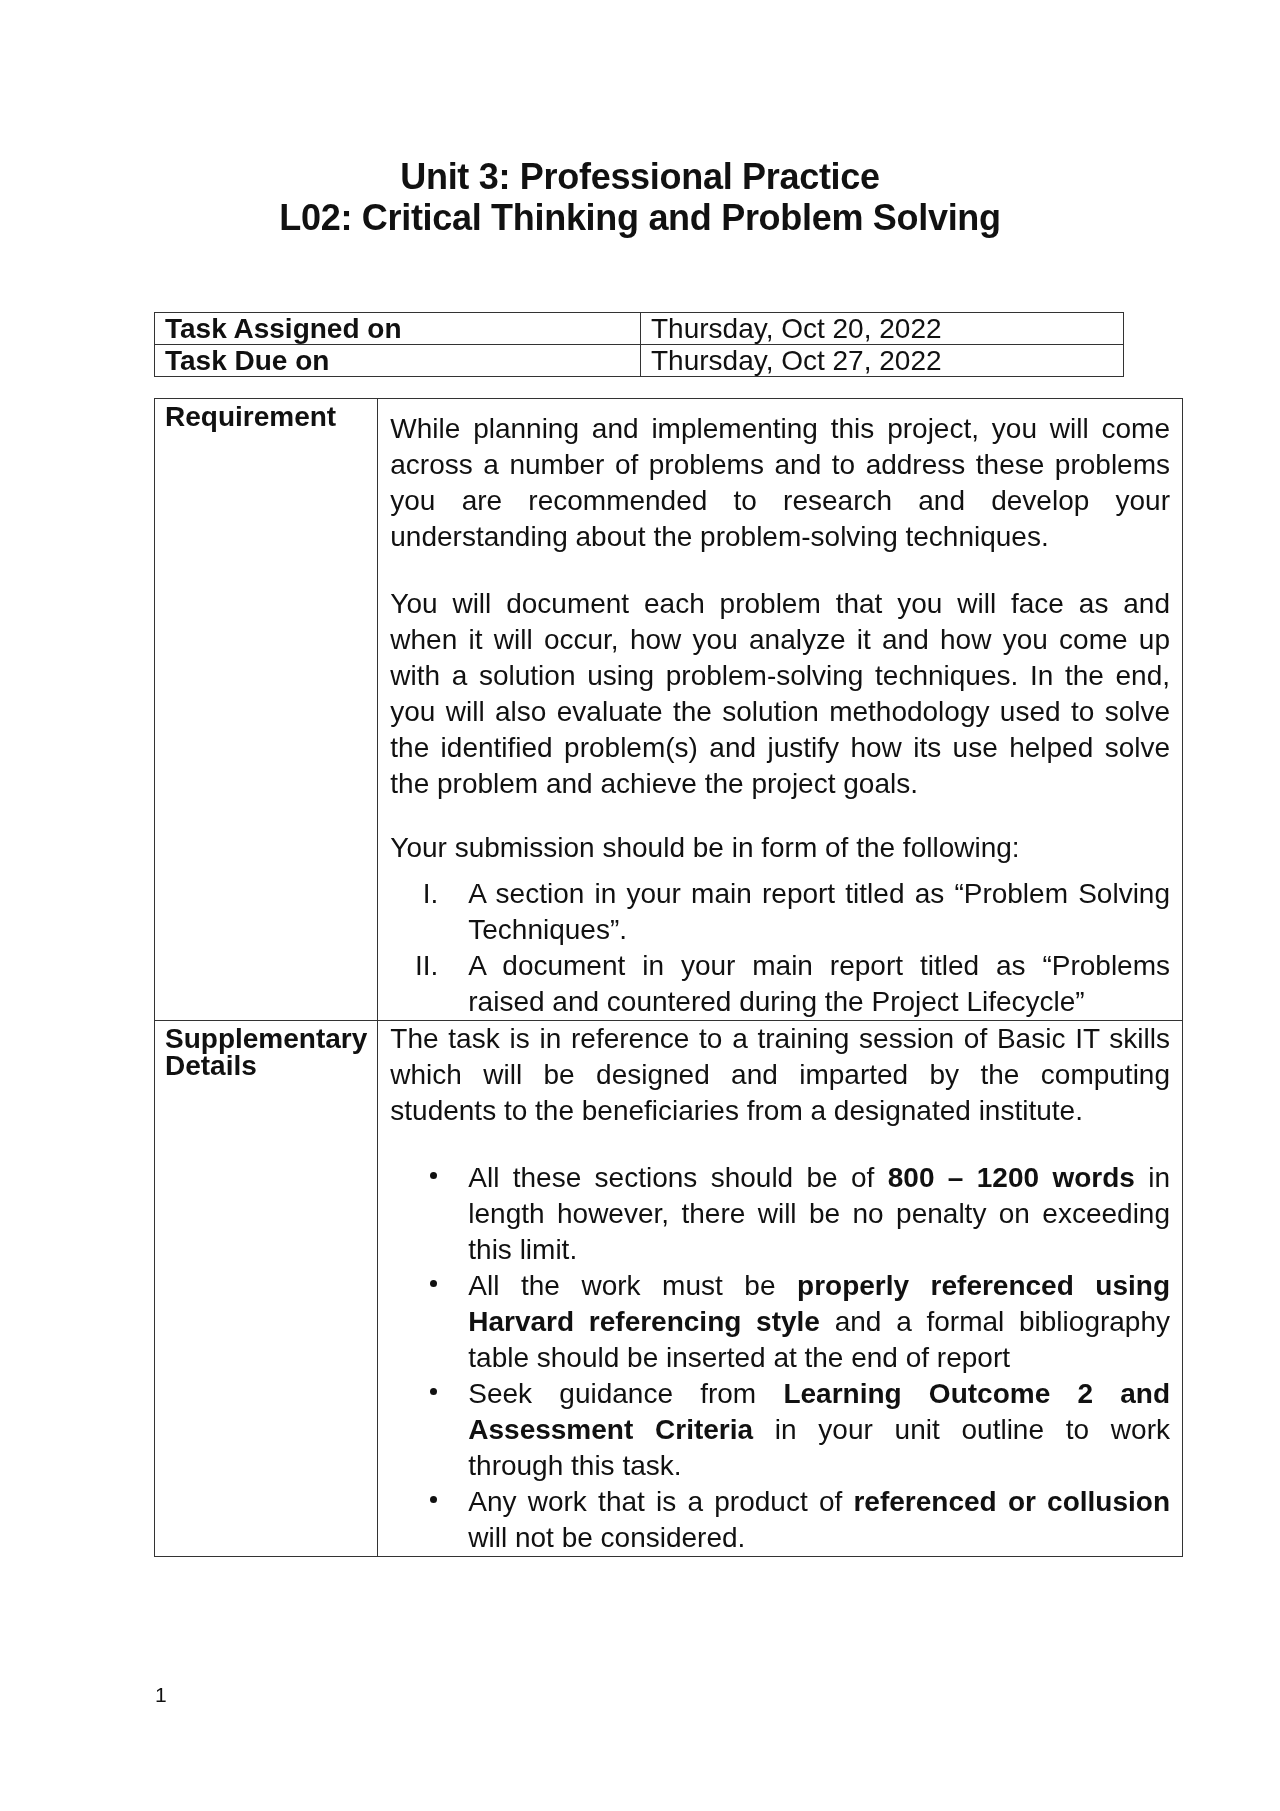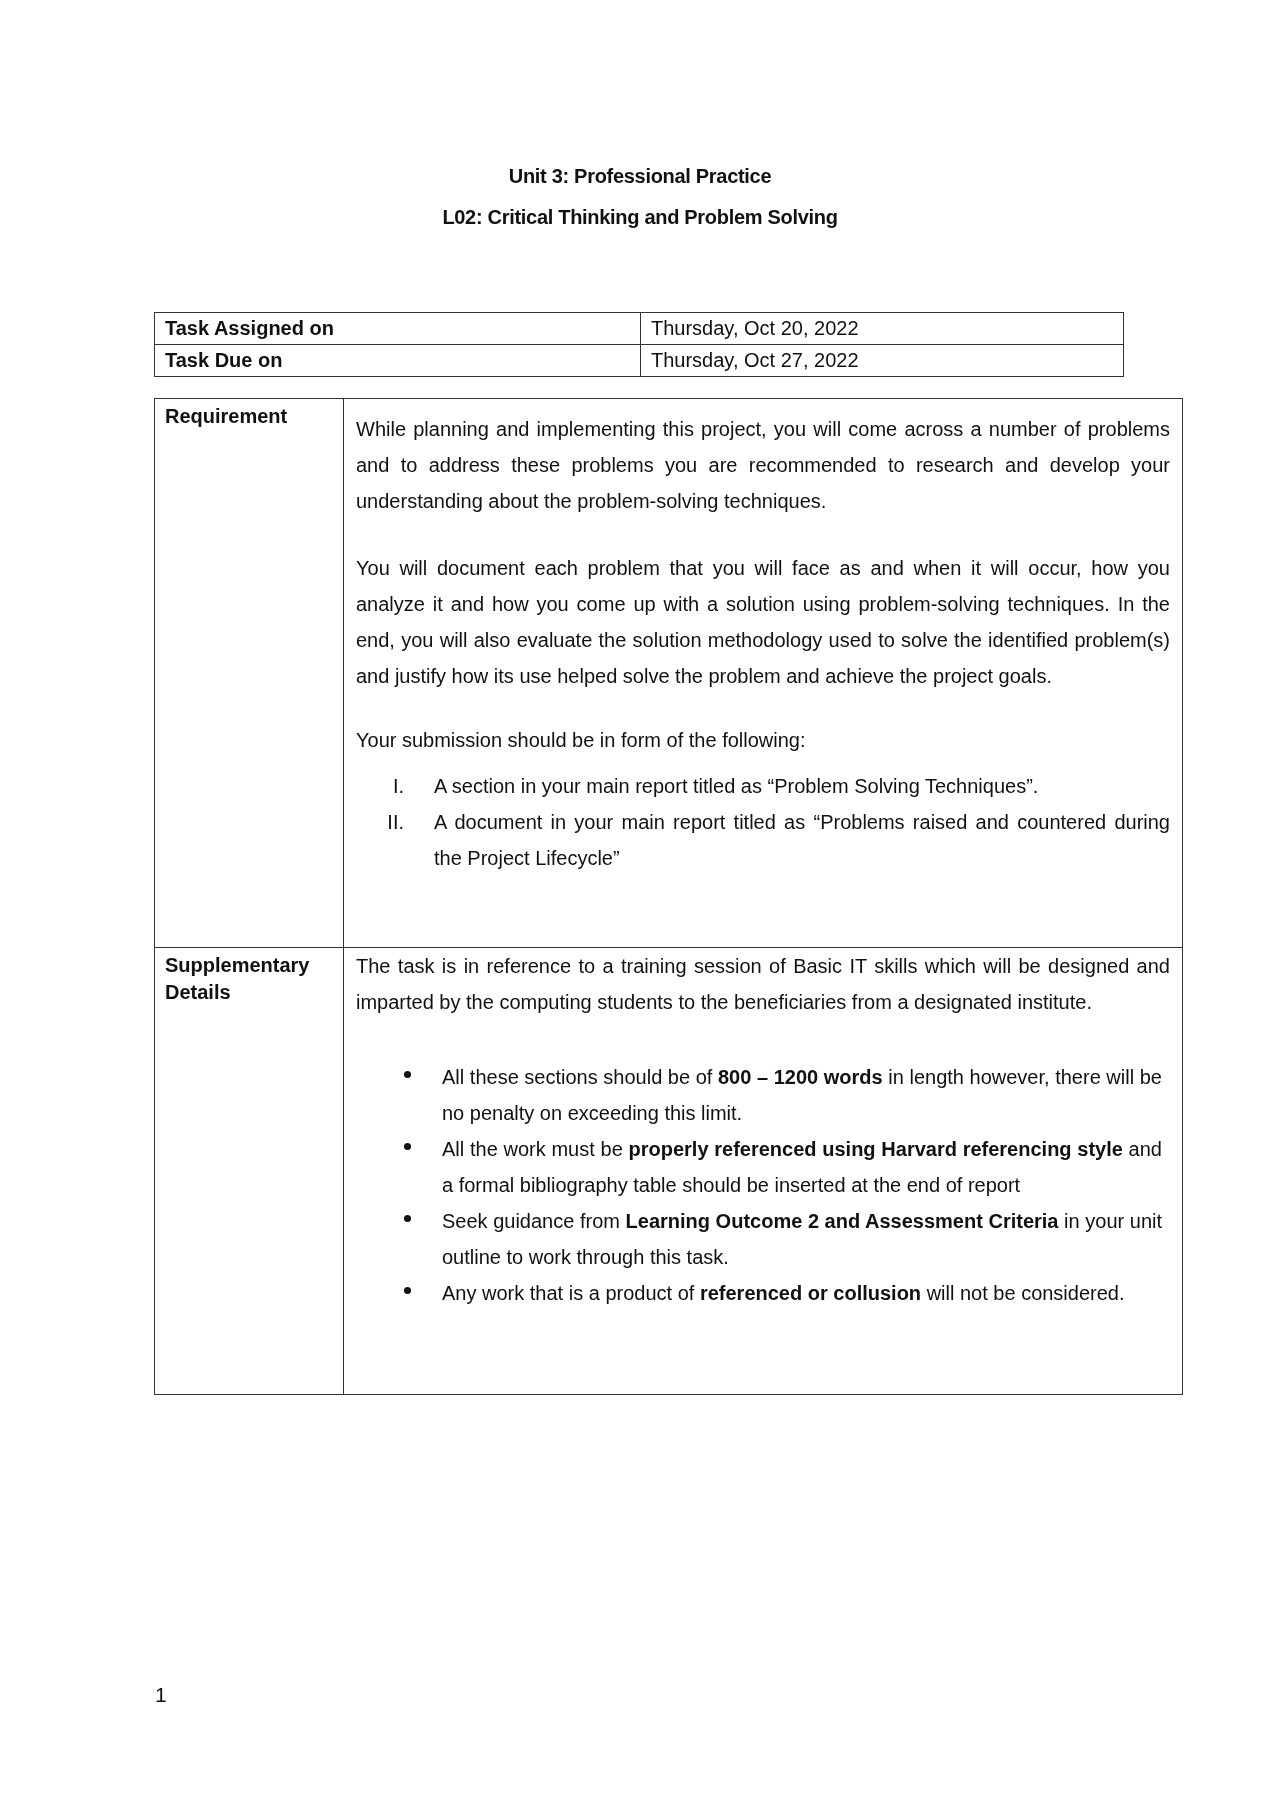--- a/index.html
+++ b/index.html
@@ -4,47 +4,47 @@
 <style>
   html, body { margin: 0; padding: 0; background: #ffffff; }
   body {
     width: 1280px; height: 1811px; position: relative; overflow: hidden;
     font-family: "Liberation Sans", "DejaVu Sans", sans-serif;
     color: #111111;
   }
   .page { position: absolute; left: 0; top: 0; width: 1280px; height: 1811px; }
   .title-block {
     position: absolute; left: 0; top: 156px; width: 1280px;
-    text-align: center; font-weight: bold; font-size: 20px; line-height: 41px;
+    text-align: center; font-weight: bold; font-size: 36px; line-height: 41px;
     letter-spacing: -0.3px;
   }
   .title-line { display: block; }
 
   table { border-collapse: collapse; position: absolute; }
-  td { border: 1.5px solid #333; vertical-align: top; font-size: 20px; }
+  td { border: 1.5px solid #333; vertical-align: top; font-size: 28px; }
 
   .dates { left: 154px; top: 312px; width: 970px; }
   .dates td { height: 31px; padding: 0 10px; line-height: 31px; }
   .dates td.label { width: 465px; font-weight: bold; }
 
   .main { left: 154px; top: 398px; width: 1029px; }
   .main td.label { width: 168px; padding: 4px 10px; font-weight: bold; line-height: 27px; }
   .main td.content { padding: 0 12px 0 12px; line-height: 36px; text-align: justify; }
   .req-row td { height: 540px; }
   .sup-row td { height: 438px; }
 
   p { margin: 0; }
   .gap-s { height: 12px; }
   .gap-l { height: 31px; }
 
   .roman { margin: 10px 0 0 0; padding: 0; list-style: none; }
   .roman li { position: relative; padding-left: 78px; }
   .roman .num { position: absolute; left: 0; width: 48px; text-align: right; }
 
-  .bullets { margin: 8px; padding: 0; list-style: none; }
+  .bullets { margin: 0; padding: 0; list-style: none; }
   .bullets li { position: relative; padding-left: 78px; }
   .bullets .dot {
     position: absolute; left: 40px; top: 12px; width: 7px; height: 7px;
     border-radius: 50%; background: #111;
   }
   b { font-weight: bold; }
 
   .page-number { position: absolute; left: 155px; top: 1683px; font-size: 21px; }
 </style>
 </head>

